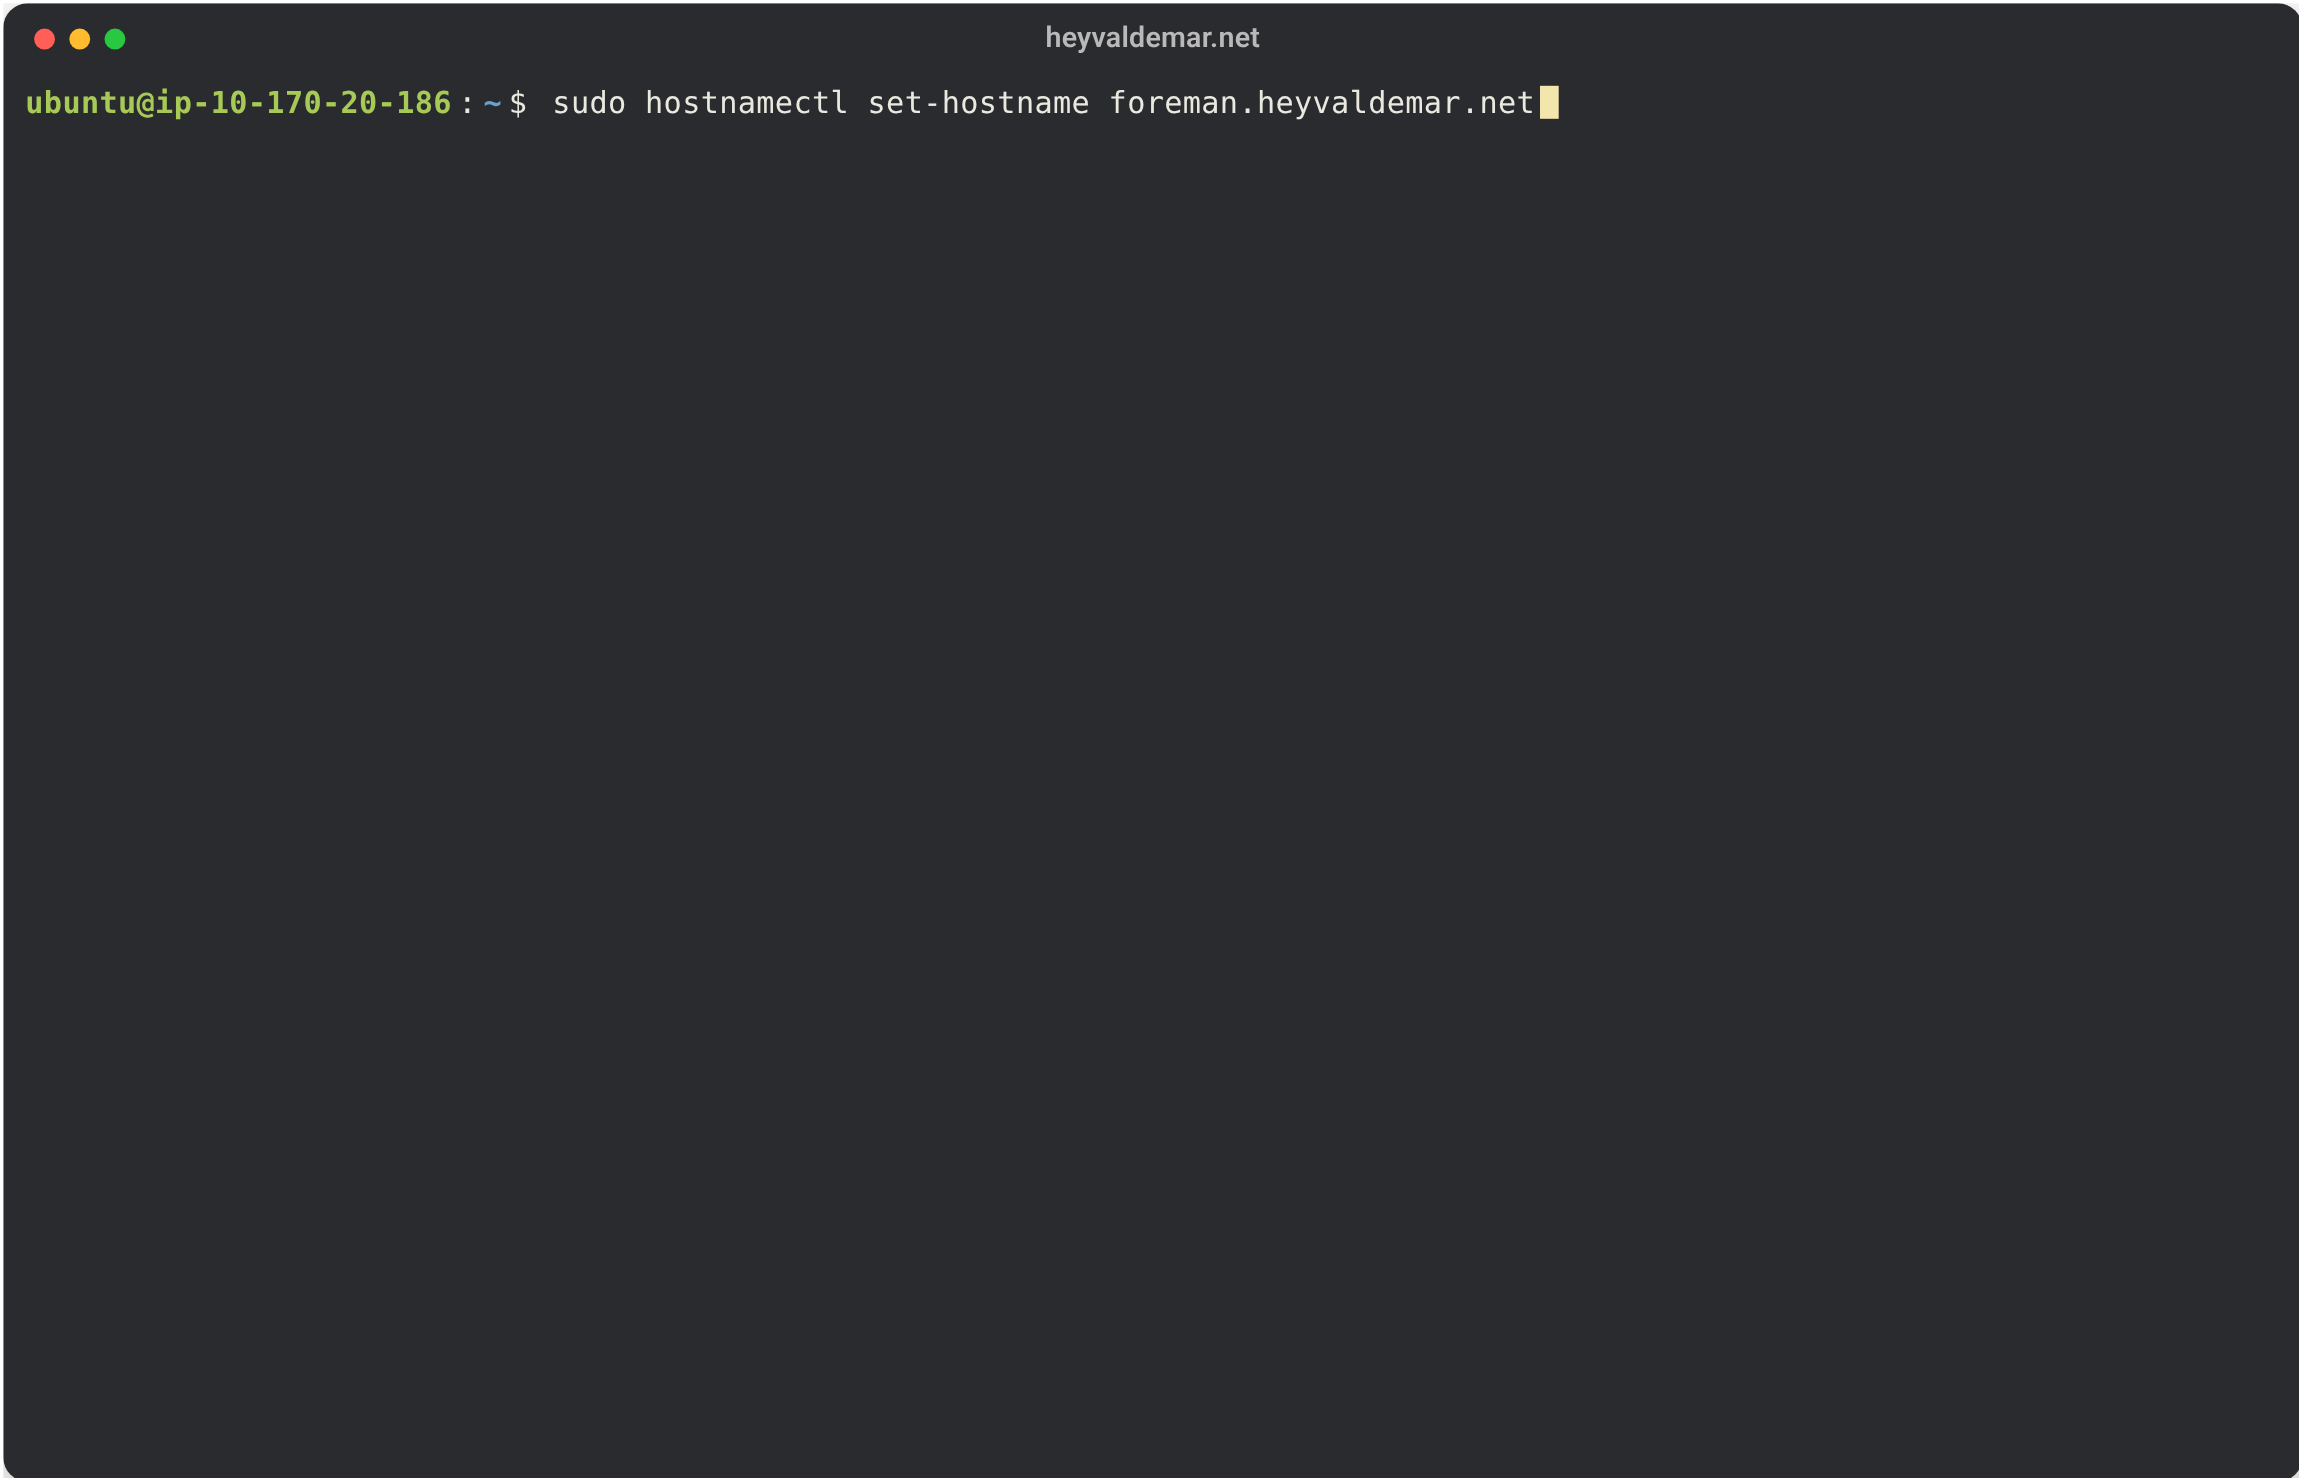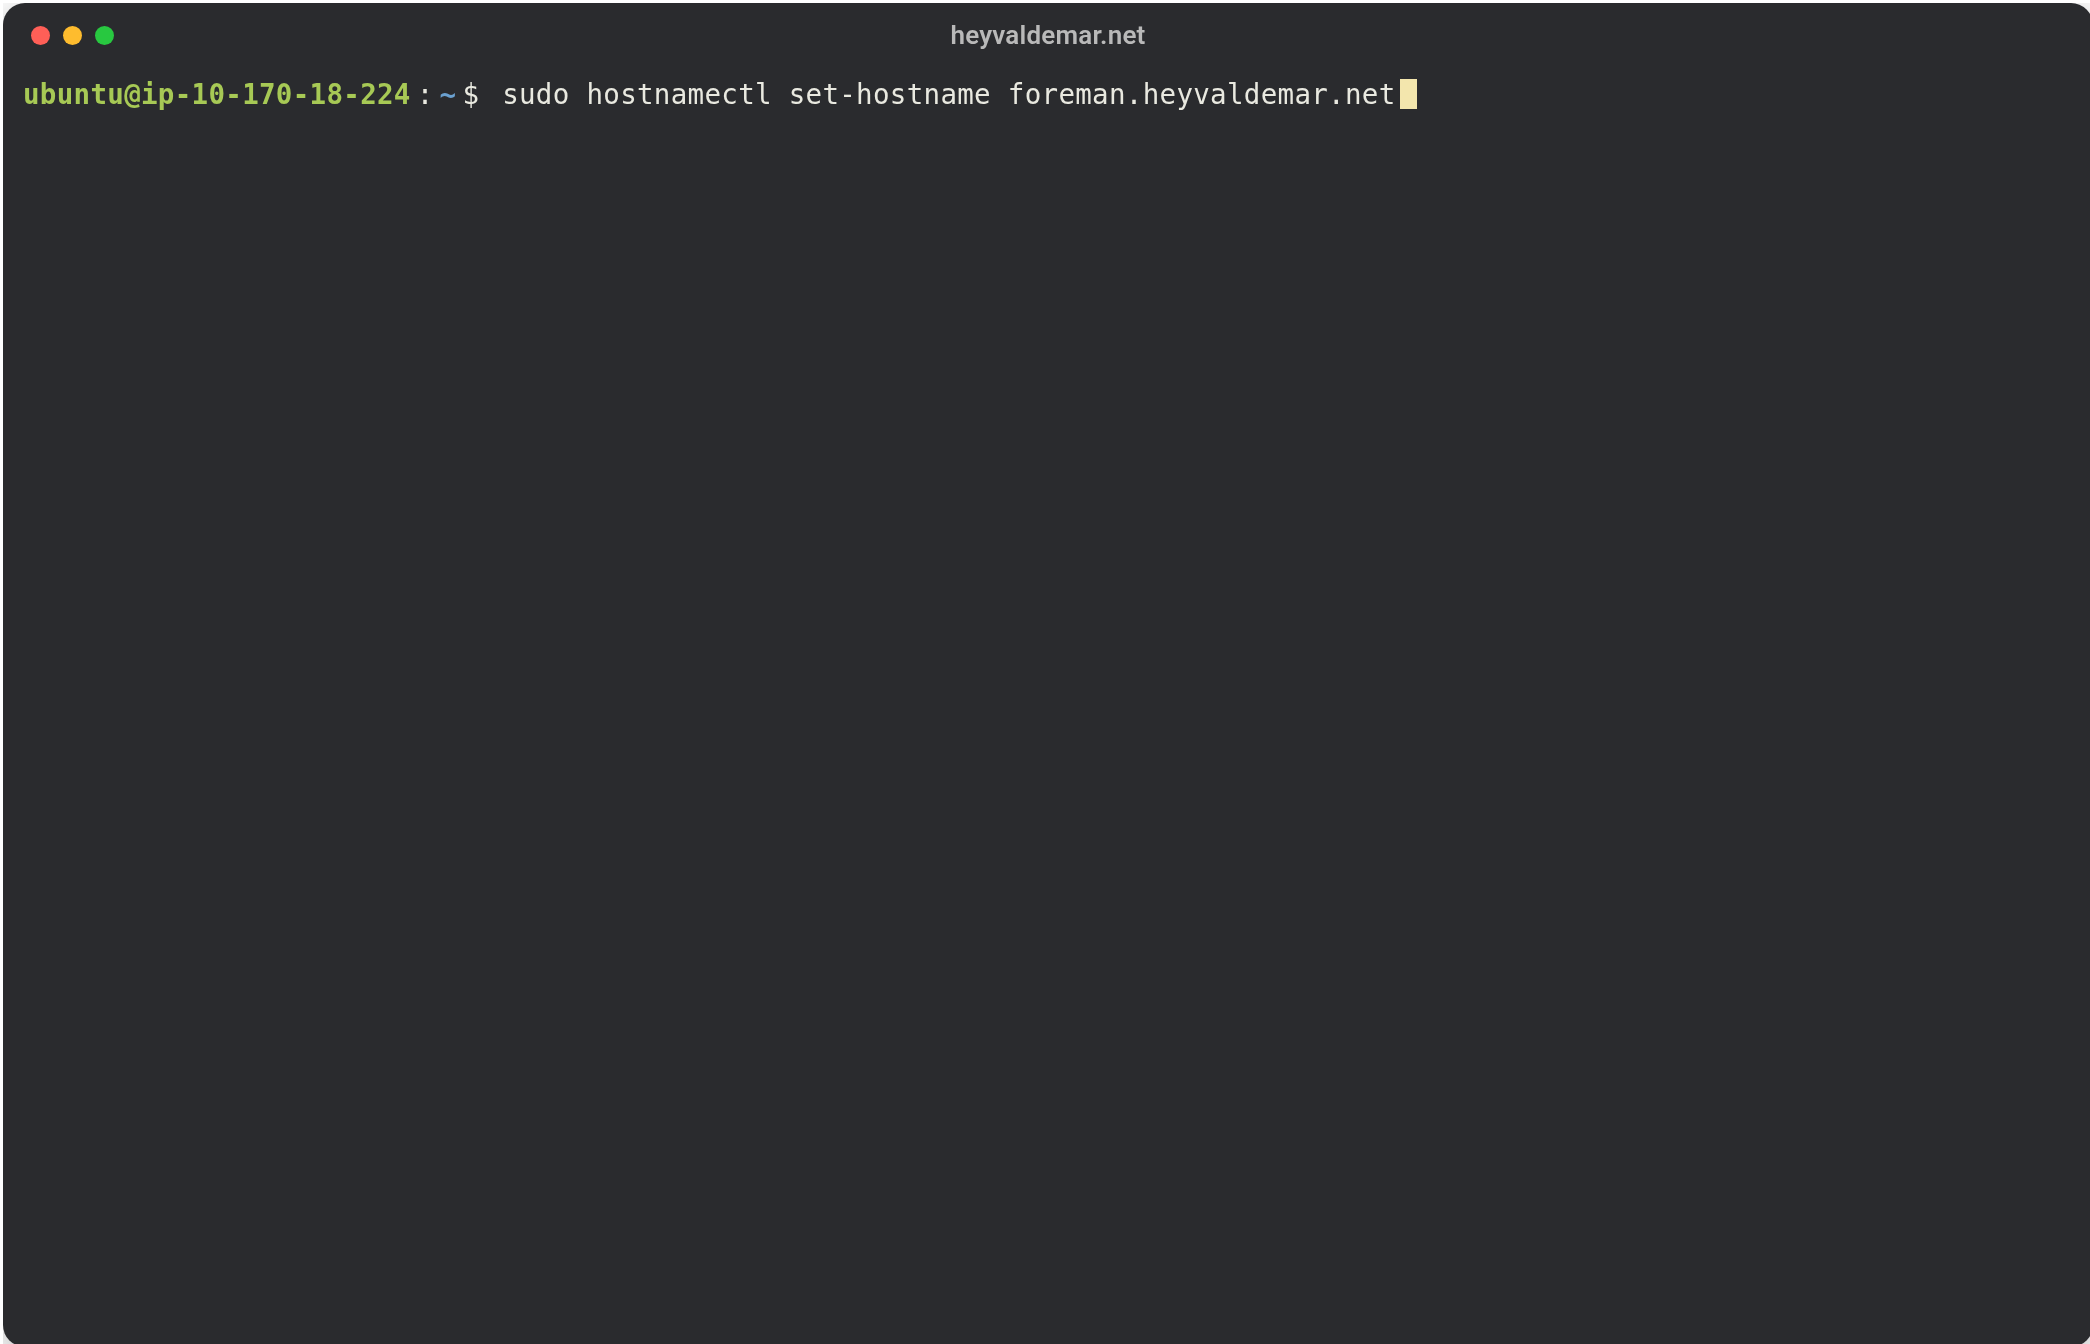--- a/index.html
+++ b/index.html
@@ -87,14 +87,14 @@
 <div class="terminal-window">
   <div class="titlebar">
     <div class="traffic-lights">
       <div class="traffic-light tl-red"></div>
       <div class="traffic-light tl-yellow"></div>
       <div class="traffic-light tl-green"></div>
     </div>
     <div class="title">heyvaldemar.net</div>
   </div>
 
-  <div class="terminal-body"><span class="prompt-user">ubuntu@ip-10-170-18-224</span><span class="prompt-colon">:</span><span class="prompt-path">~</span><span class="prompt-dollar">$</span> <span class="cmd">sudo hostnamectl set-hostname foreman.heyvaldemar.net</span><span class="cursor"></span></div>
+  <div class="terminal-body"><span class="prompt-user">ubuntu@ip-10-170-20-186</span><span class="prompt-colon">:</span><span class="prompt-path">~</span><span class="prompt-dollar">$</span> <span class="cmd">sudo hostnamectl set-hostname foreman.heyvaldemar.net</span><span class="cursor"></span></div>
 </div>
 
 </body></html>

